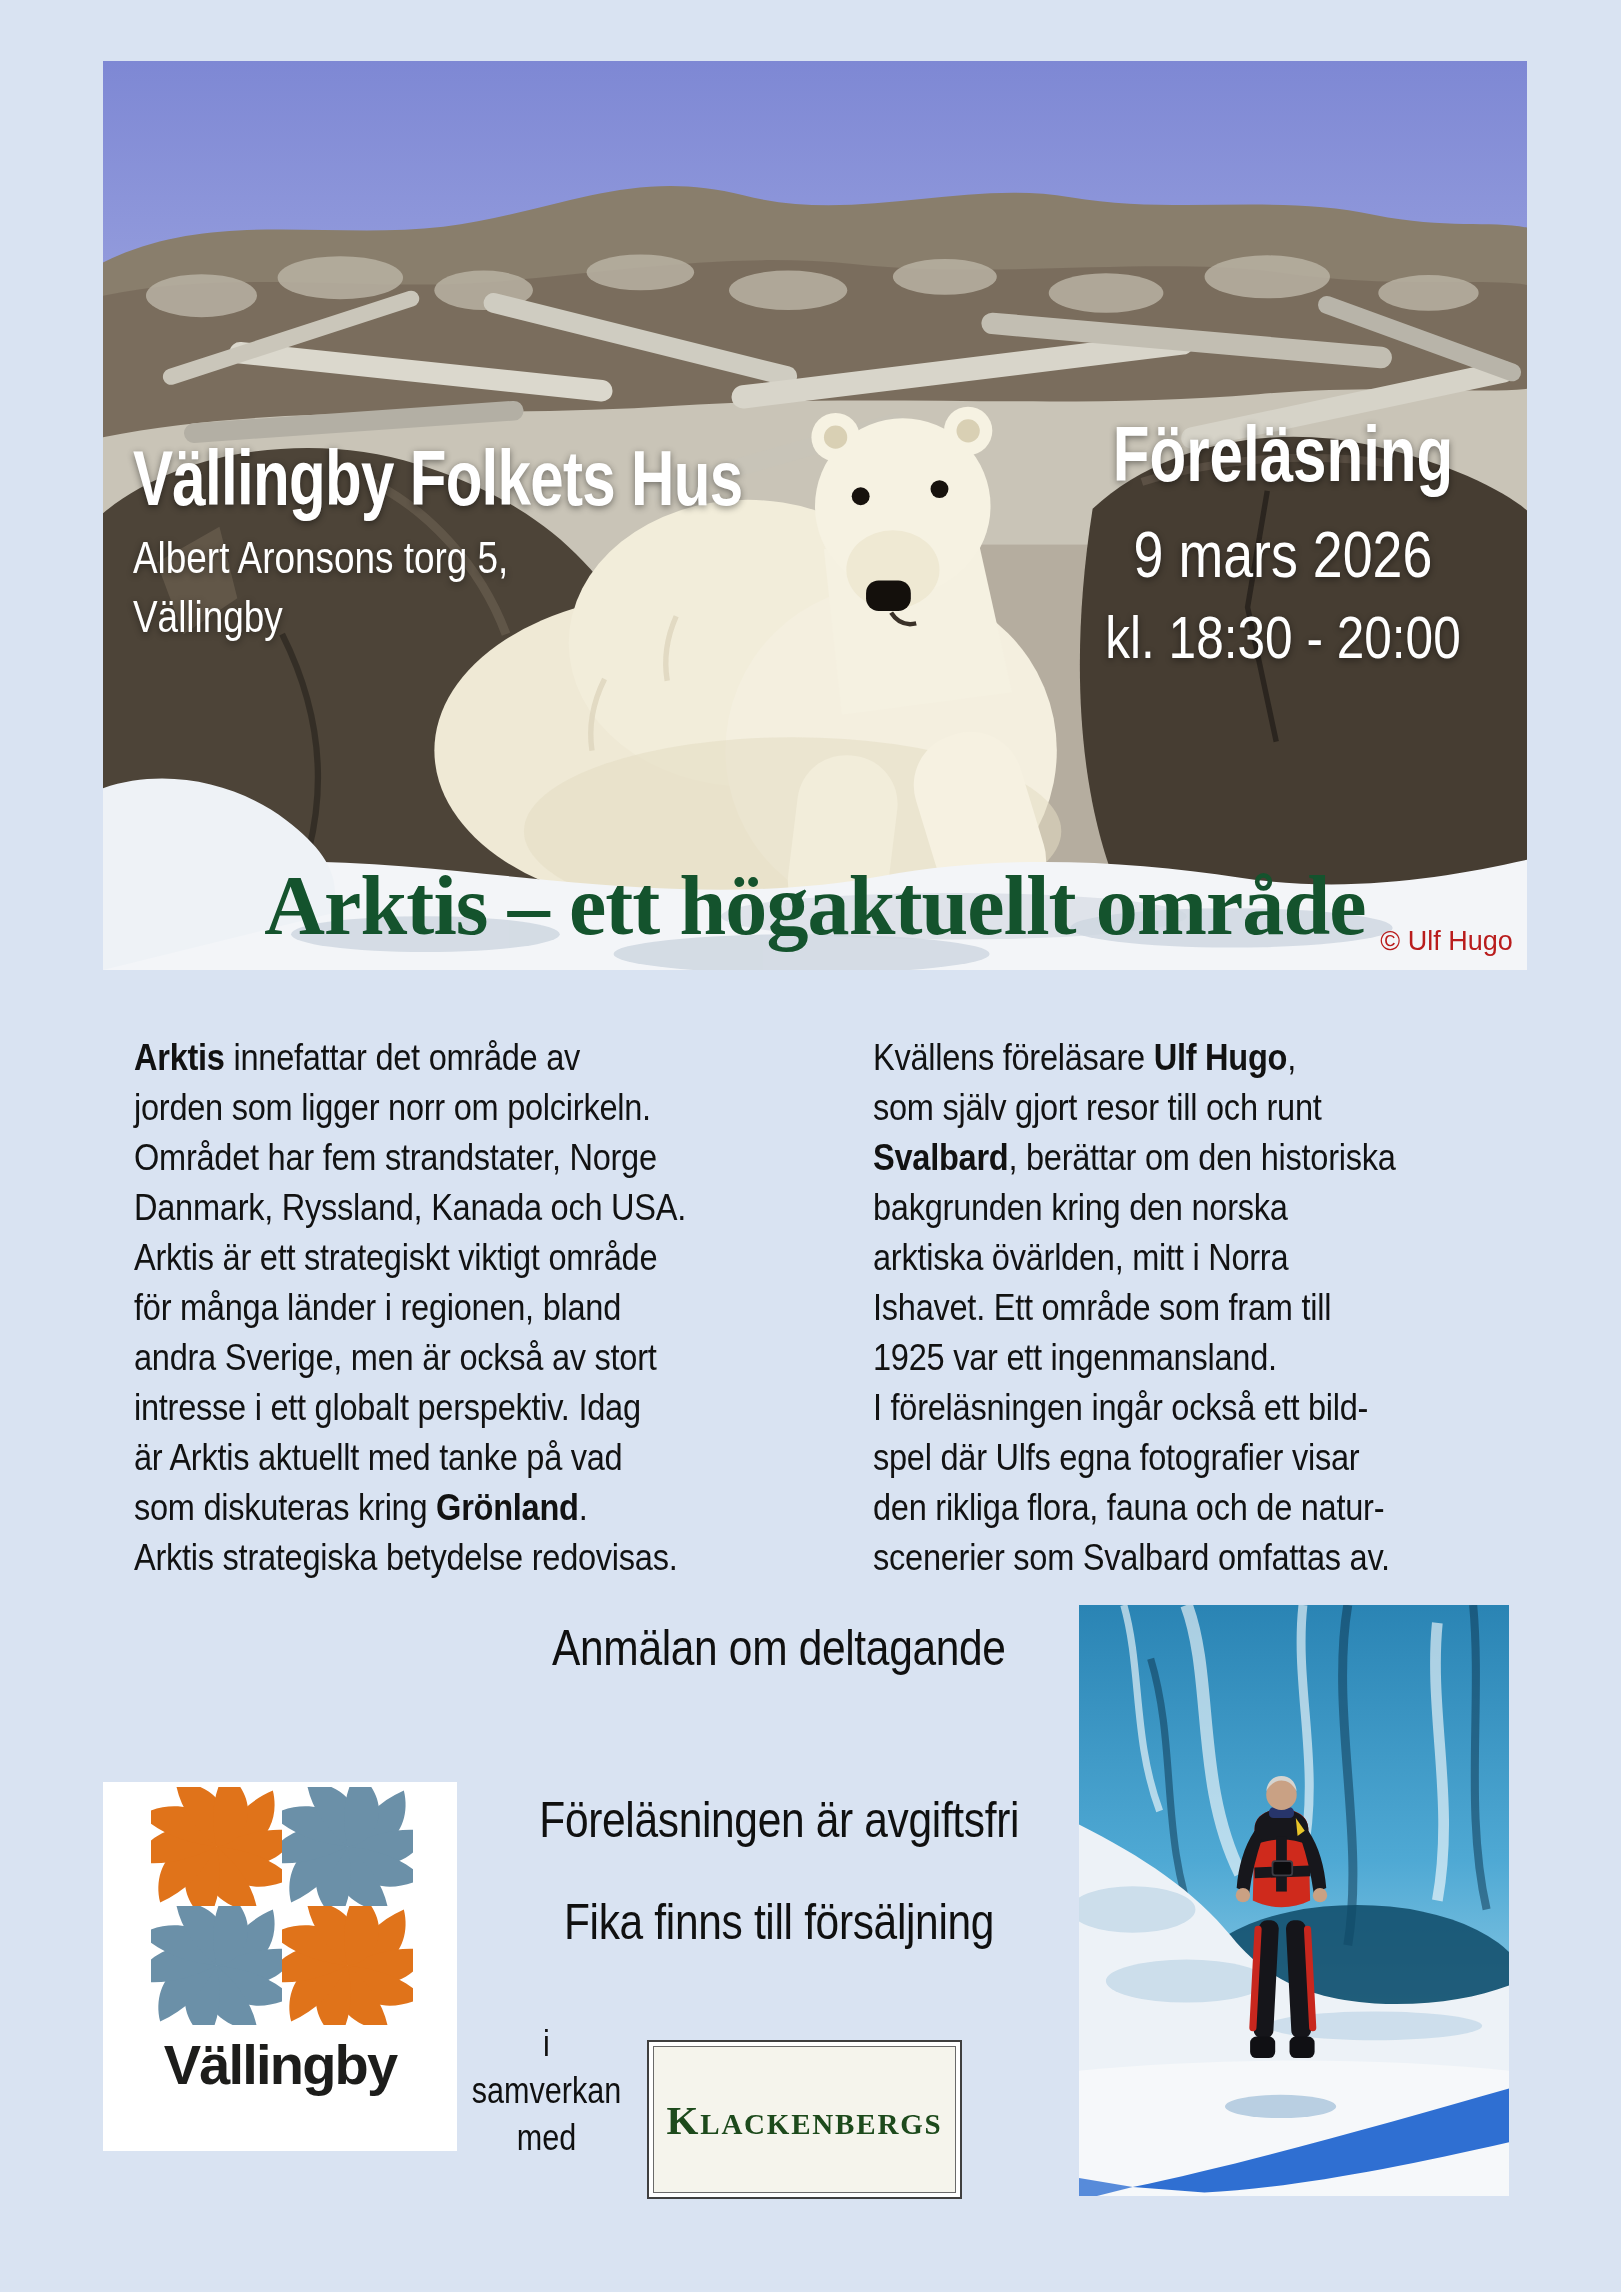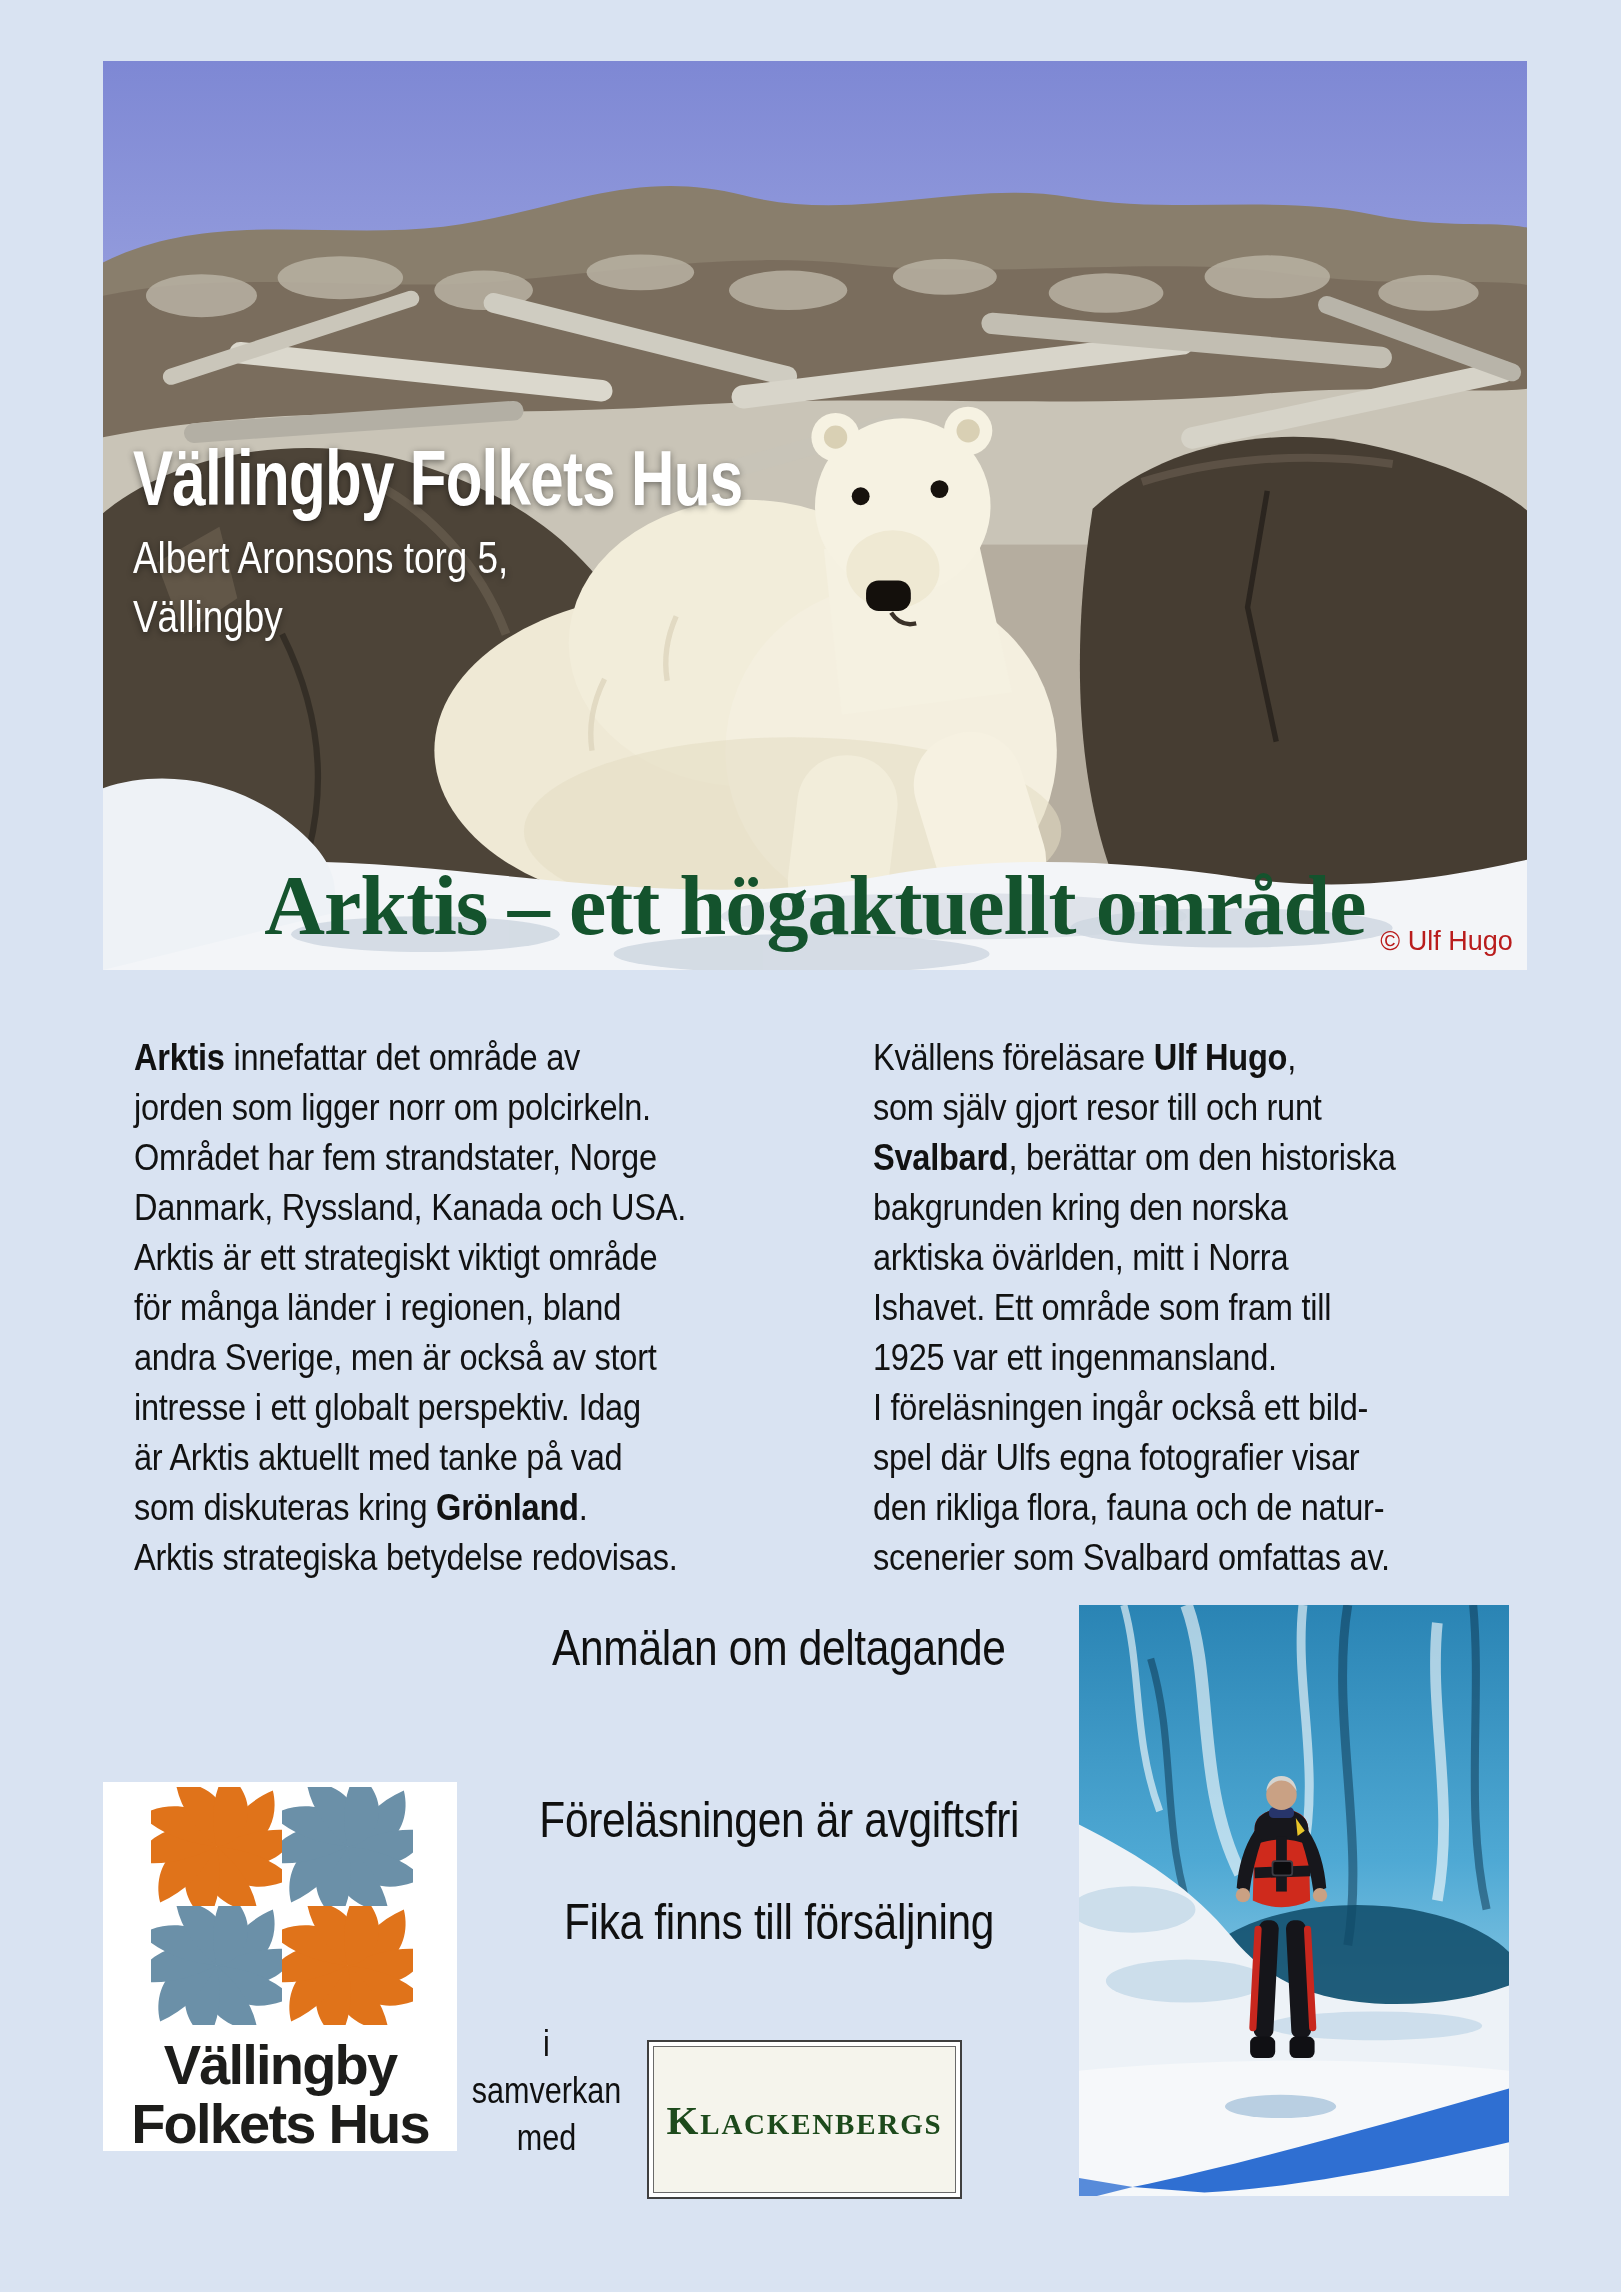--- a/index.html
+++ b/index.html
@@ -164,20 +164,25 @@
         <ellipse cx="1260" cy="968" rx="180" ry="22"></ellipse>
       </g>
     </svg>
 
     <div class="overlay venue">
       <h1>Vällingby Folkets Hus</h1>
       <p>Albert Aronsons torg 5,</p>
       <p>Vällingby</p>
     </div>
 
+    <div class="overlay event">
+      <h2>Föreläsning</h2>
+      <p class="date">9 mars 2026</p>
+      <p class="time">kl. 18:30 - 20:00</p>
+    </div>
 
     <div class="hero-title">Arktis – ett högaktuellt område</div>
     <div class="credit">© Ulf Hugo</div>
   </section>
 
   <p class="col left"><b>Arktis</b><span> innefattar det område av
 jorden som ligger norr om polcirkeln.
 Området har fem strandstater, Norge
 Danmark, Ryssland, Kanada och USA.
 Arktis är ett strategiskt viktigt område
@@ -263,21 +268,20 @@
           <use href="#blade" transform="rotate(180 50 50)"></use>
             <use href="#blade" transform="rotate(216 50 50)"></use>
           <use href="#blade" transform="rotate(252 50 50)"></use>
             <use href="#blade" transform="rotate(288 50 50)"></use>
           <use href="#blade" transform="rotate(324 50 50)"></use>
         </g>
       </svg>
     </div>
     <div class="fh-name">
       <span>Vällingby</span><br>
-      <span>Folkets Hus</span>
     </div>
   </div>
 
   <div class="collab">
     <span>i</span>
     <span>samverkan</span>
     <span>med</span>
   </div>
 
   <div class="kb">

